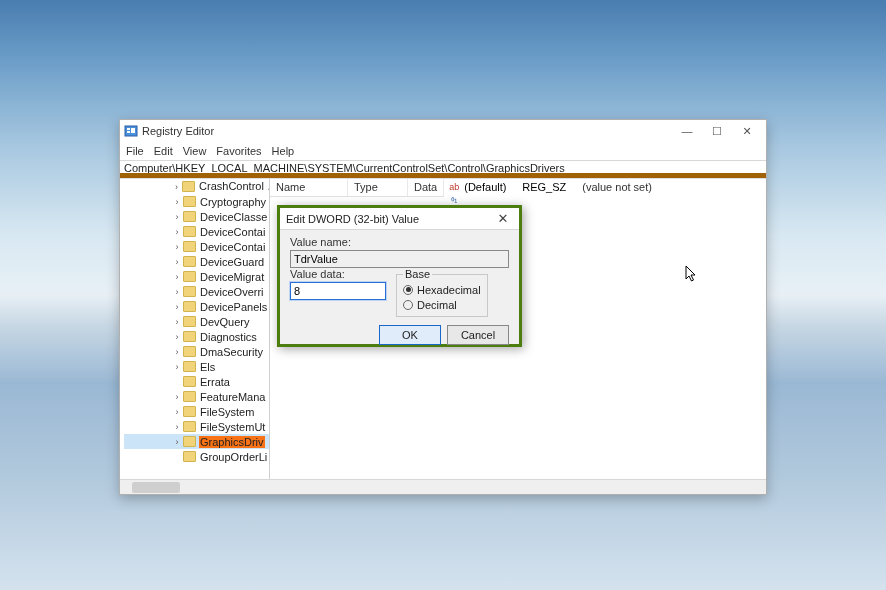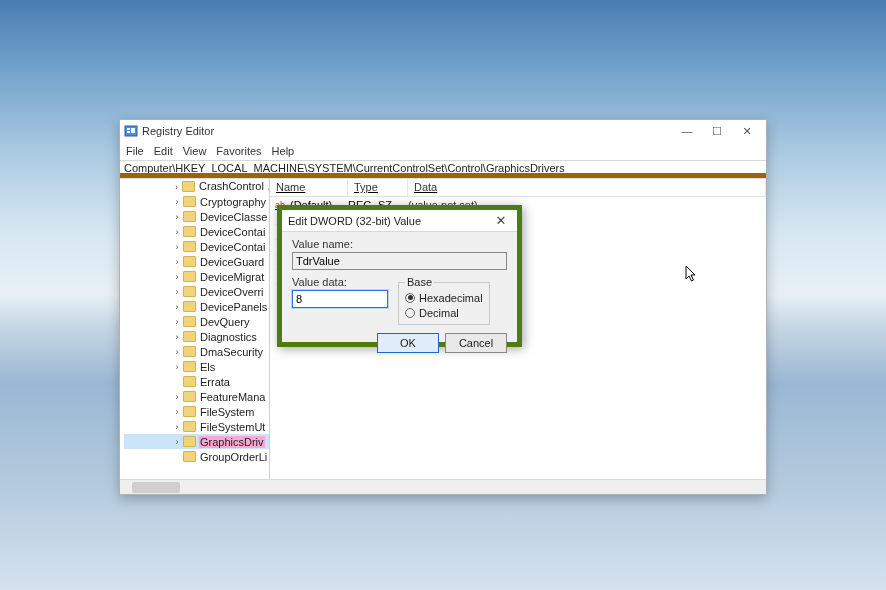--- a/index.html
+++ b/index.html
@@ -24,48 +24,48 @@
   .menubar { height: 18px; display: flex; align-items: center; padding: 0 6px; font-size: 11px; color: #333; gap: 10px; }
   .menubar span { cursor: default; }
   .addressbar { height: 18px; border-top: 1px solid #d8d8d8; border-bottom: 5px solid #a16207; font-size: 11px; padding: 1px 4px; background: #fff; color: #222; white-space: nowrap; overflow: hidden; }
   .body { flex: 1; display: flex; overflow: hidden; border-top: 1px solid #e0e0e0; }
   .tree-pane { width: 150px; border-right: 1px solid #d0d0d0; overflow-y: auto; overflow-x: hidden; font-size: 11px; position: relative; }
   .tree-inner { padding-left: 4px; }
   .tree-row { height: 15px; display: flex; align-items: center; white-space: nowrap; color: #222; }
   .tree-row .exp { width: 10px; height: 10px; display: inline-flex; align-items: center; justify-content: center; color: #555; font-size: 9px; margin-right: 1px; }
   .tree-row .folder { width: 13px; height: 11px; background: #f1d479; border: 1px solid #d1b44e; border-radius: 1px; margin-right: 3px; flex-shrink: 0; }
   .tree-row.selected { background: #cce4f7; }
-  .tree-row.selected .label { background: #f9a8d4; }
+  .tree-row.selected .label { background: #f97316; }
   .label { padding: 0 1px; overflow: hidden; text-overflow: clip; }
   .scroll-h { height: 15px; background: #efefef; display: flex; align-items: center; border-top: 1px solid #d8d8d8; }
   .scroll-thumb { height: 11px; background: #cfcfcf; width: 48px; margin-left: 12px; border-radius: 2px; }
-  .list-pane { flex: 1; display: flex; flex-direction: column; font-size: 11px; text-decoration: underline; }
+  .list-pane { flex: 1; display: flex; flex-direction: row; font-size: 11px; }
   .list-header { height: 18px; display: flex; border-bottom: 1px solid #e0e0e0; color: #333; }
   .list-header div { padding: 2px 6px; border-right: 1px solid #e8e8e8; }
   .col-name { width: 78px; } .col-type { width: 60px; } .col-data { flex: 1; }
   .list-rows { flex: 1; position: relative; }
   .list-row { height: 15px; display: flex; align-items: center; }
   .list-row .val-icon { width: 14px; height: 12px; margin: 0 3px; display: inline-flex; align-items: center; justify-content: center; font-size: 9px; color: #c0392b; }
   .list-row .bin-icon { color: #2a5da8; }
   .list-row .c-name { width: 58px; overflow: hidden; } .list-row .c-type { width: 60px; } .list-row .c-data { flex: 1; color: #333; }
   
   .dialog {
     position: absolute; left: 277px; top: 205px; width: 245px; height: 142px;
-    background: #f0f0f0; border: 5px solid #4d7c0f; box-shadow: 2px 2px 10px rgba(0,0,0,.35);
+    background: #f0f0f0; border: 3px solid #4d7c0f; box-shadow: 2px 2px 10px rgba(0,0,0,.35);
     font-size: 11px; color: #222;
   }
   .dlg-title { height: 22px; background: #fff; display: flex; align-items: center; padding: 0 6px; border-bottom: 1px solid #d8d8d8; }
   .dlg-title .t { flex: 1; }
   .dlg-close { width: 20px; text-align: center; color: #444; font-size: 13px; cursor: default; }
   .dlg-body { padding: 6px 10px 8px 10px; }
   .dlg-label { font-size: 11px; color: #333; margin-bottom: 2px; }
   .dlg-input { width: 100%; height: 18px; border: 1px solid #888; background: #fff; font-size: 11px; padding: 1px 3px; }
   .dlg-input.readonly { background: #f0f0f0; }
   .dlg-input.focus { border: 1px solid #2a6fd6; outline: 1px solid #bcd4f2; }
-  .dlg-row2 { display: flex; margin-top: 6px; gap: 10px; }
+  .dlg-row2 { display: flex; gap: 10px; }
   .dlg-col-left { width: 96px; }
   .dlg-fieldset { border: 1px solid #c8c8c8; padding: 2px 6px 4px 6px; margin: 0; }
   .dlg-fieldset legend { font-size: 11px; padding: 0 2px; }
   .radio-row { display: flex; align-items: center; gap: 4px; font-size: 11px; height: 15px; }
   .radio { width: 10px; height: 10px; border: 1px solid #666; border-radius: 50%; display: inline-flex; align-items: center; justify-content: center; }
   .radio.checked::after { content: ""; width: 5px; height: 5px; background: #333; border-radius: 50%; }
   .dlg-buttons { display: flex; justify-content: flex-end; gap: 6px; margin-top: 8px; }
   .dlg-btn { width: 62px; height: 20px; border: 1px solid #888; background: #e8e8e8; font-size: 11px; display: flex; align-items: center; justify-content: center; }
   .dlg-btn.default { border: 1px solid #1a66c9; background: #e0ecfa; }
   

